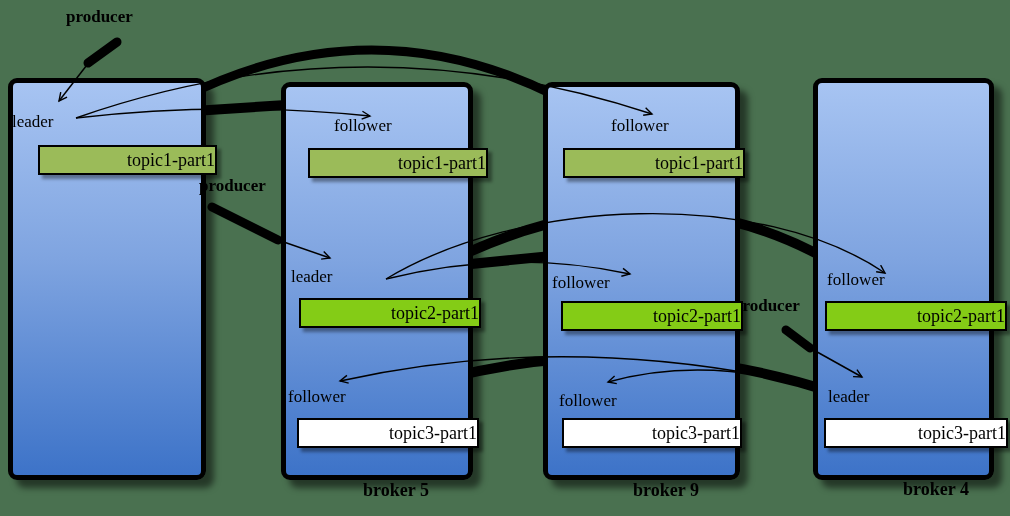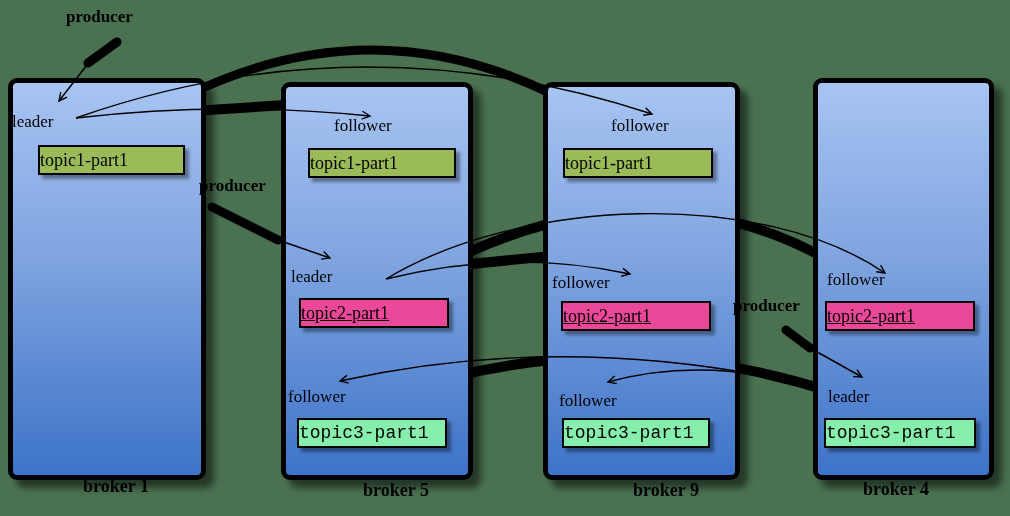--- a/index.html
+++ b/index.html
@@ -17,25 +17,25 @@
     background:linear-gradient(to bottom,#a7c4f2 0%,#7fa4e0 45%,#3d73c8 100%);
     box-shadow:8px 8px 6px rgba(0,0,0,0.5);
   }
   #arrows{z-index:3;}
   .label{position:absolute;z-index:4;font-size:17px;line-height:1.05;white-space:nowrap;}
   .producer{font-weight:bold;font-size:17px;}
   .broker-name{font-weight:bold;font-size:18px;text-align:center;width:120px;}
   .topicbox{
     position:absolute;z-index:4;height:26px;border:2px solid #000;
     box-shadow:4px 4px 3px rgba(0,0,0,0.38);
-    text-align:left;font-size:18px;line-height:26px;white-space:nowrap;
+    text-align:right;font-size:18px;line-height:26px;white-space:nowrap;padding-left:32px;
   }
   .t-green{background:#9bbb59;}
-  .t-pink{background:#ec4899;text-decoration:underline;}
-  .t-orange{background:#86efac;font-family:Liberation Mono, monospace;}
+  .t-pink{background:#84cc16;}
+  .t-orange{background:#ffffff;}
 </style>
 </head>
 <body>
 
 <div id="stage">
 
   <svg id="pipes" class="layer">
 
     <path d="M 178 112 L 302 104" stroke="#000" stroke-width="10" fill="none" stroke-linecap="round"></path>
     <path d="M 186 96 Q 372 4 556 96" stroke="#000" stroke-width="9" fill="none" stroke-linecap="round"></path>
@@ -94,18 +94,17 @@
   <div class="label" style="left:552px;top:274px;">follower</div>
   <div class="topicbox t-pink" style="left:561px;top:301px;width:146px;">topic2-part1</div>
   <div class="label" style="left:559px;top:392px;">follower</div>
   <div class="topicbox t-orange" style="left:562px;top:418px;width:144px;">topic3-part1</div>
 
   <div class="label" style="left:827px;top:271px;">follower</div>
   <div class="topicbox t-pink" style="left:825px;top:301px;width:146px;">topic2-part1</div>
   <div class="label" style="left:828px;top:388px;">leader</div>
   <div class="topicbox t-orange" style="left:824px;top:418px;width:148px;">topic3-part1</div>
 
-  <div class="label broker-name" style="left:56px;top:477px;">broker 1</div>
   <div class="label broker-name" style="left:336px;top:481px;">broker 5</div>
   <div class="label broker-name" style="left:606px;top:481px;">broker 9</div>
-  <div class="label broker-name" style="left:836px;top:480px;">broker 4</div>
+  <div class="label broker-name" style="left:876px;top:480px;">broker 4</div>
 
 </div>
 
 </body></html>

